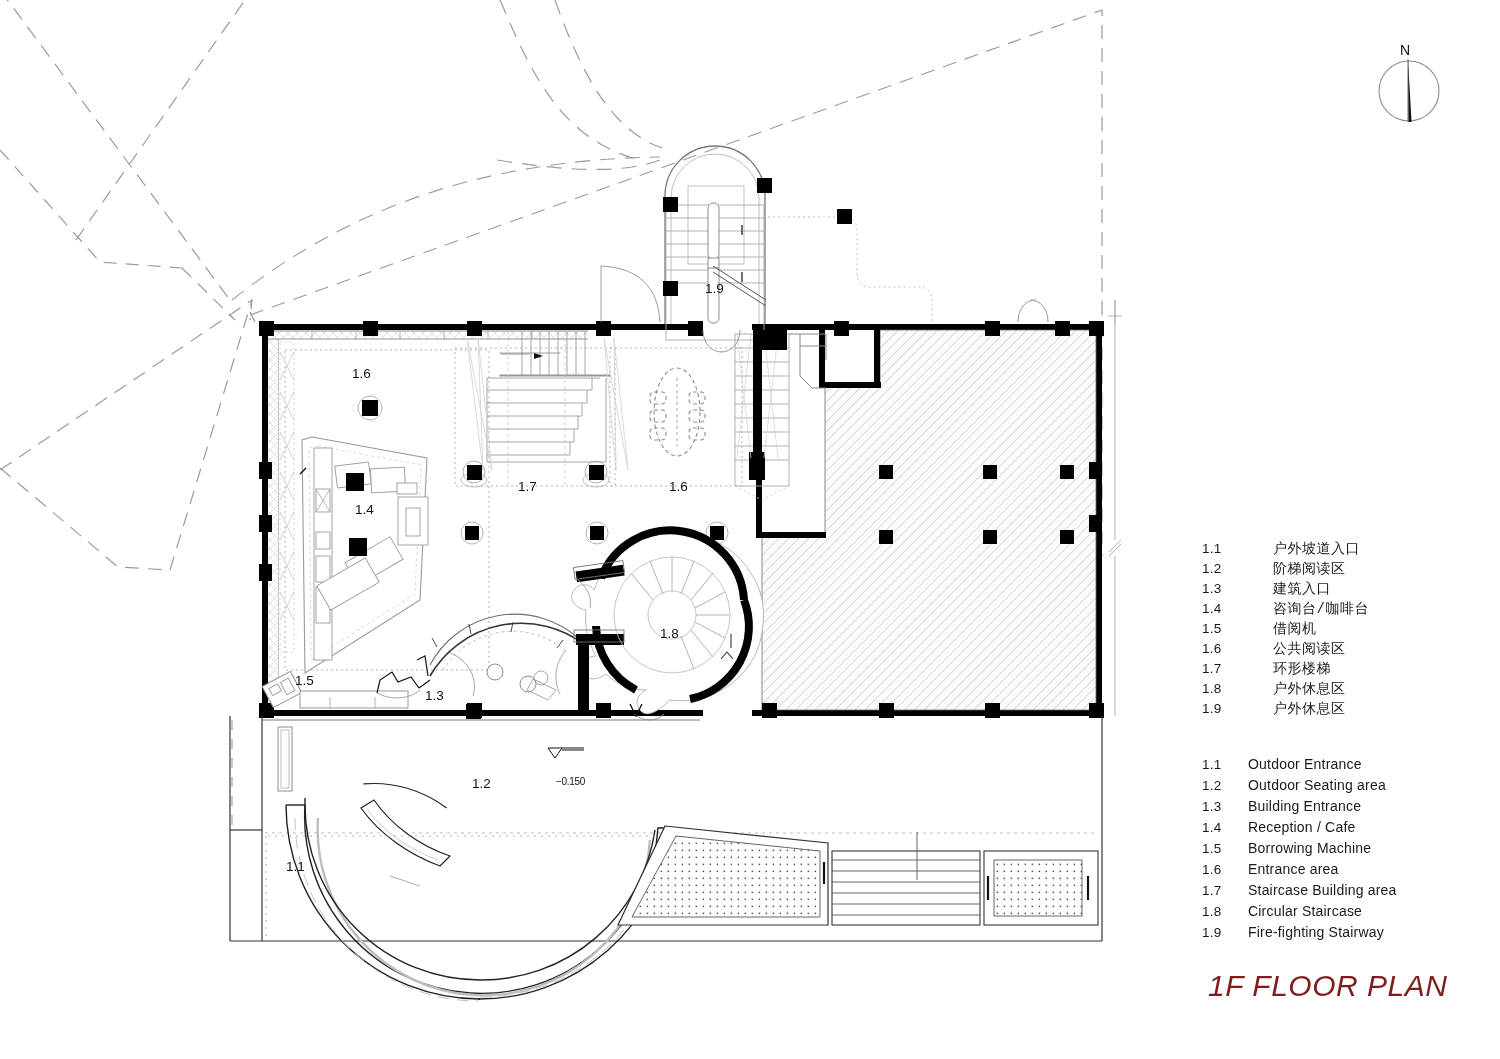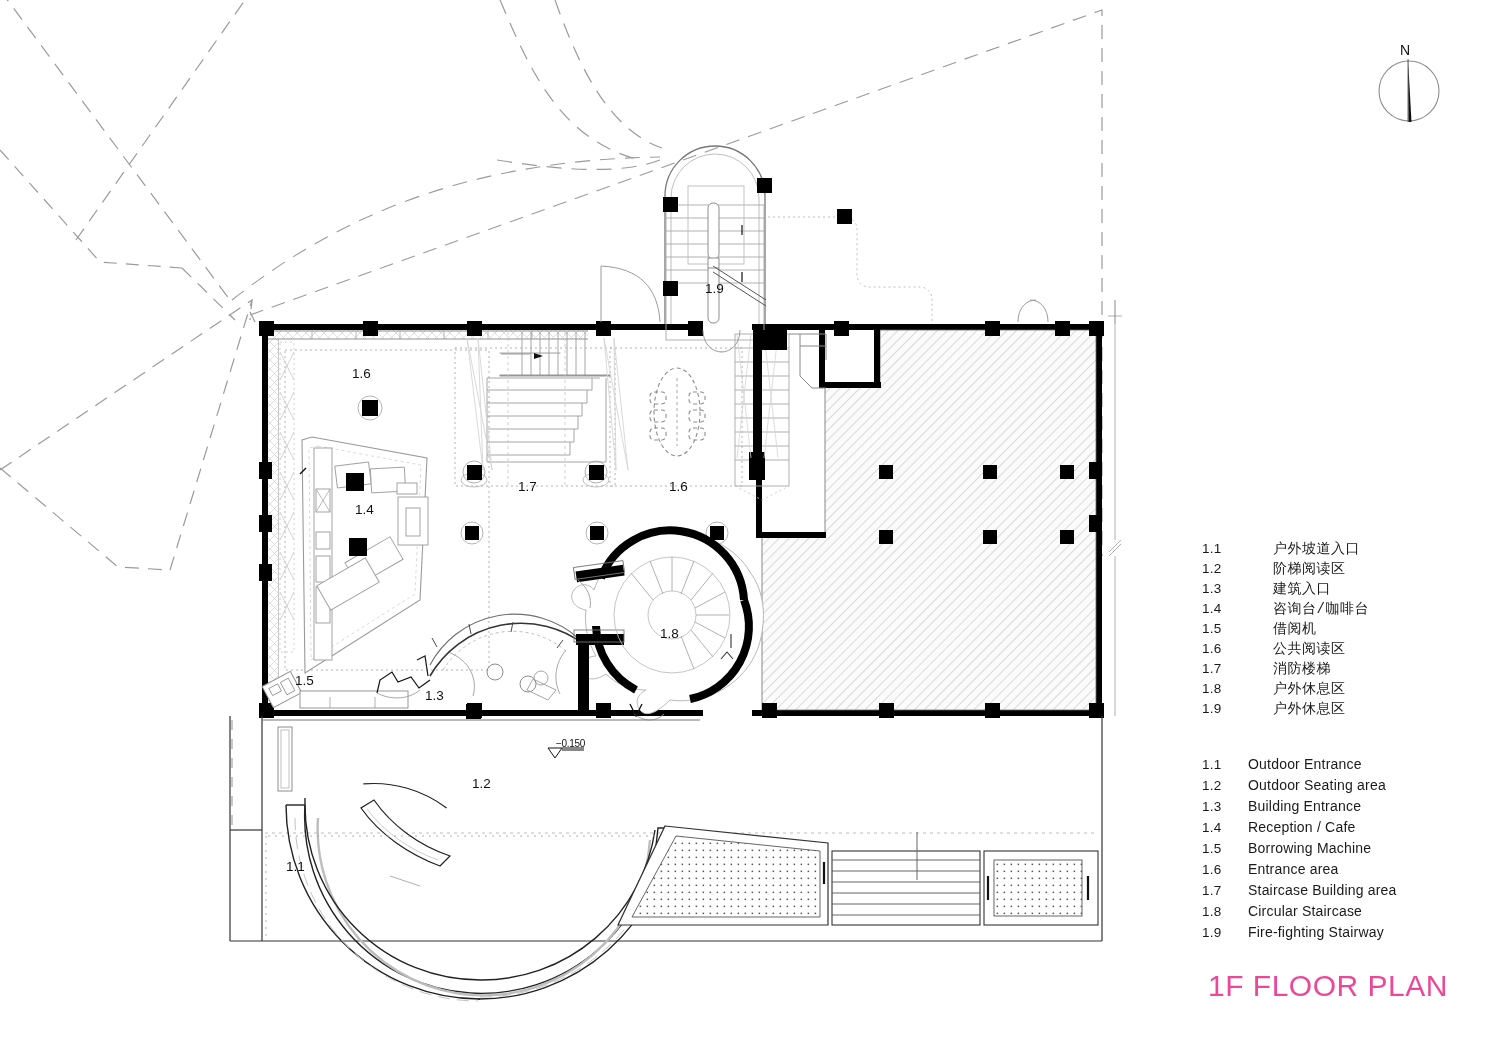--- a/index.html
+++ b/index.html
@@ -57,22 +57,23 @@
     font-size: 14px;
   }
 
   
   #plan-title {
     position: absolute;
     left: 1208px;
     top: 969px;
     font-size: 30px;
     letter-spacing: 0.5px;
-    color: #ec4899;
+    color: #7f1d1d;
     white-space: nowrap;
+    font-style: italic;
   }
 
   
   #north-arrow {
     position: absolute;
     left: 1378px;
     top: 44px;
     width: 62px;
     height: 84px;
   }
@@ -637,21 +638,21 @@
     <div class="room-label" style="left: 705px; top: 281px;">1.9</div>
     <div class="room-label" style="left: 352px; top: 366px;">1.6</div>
     <div class="room-label" style="left: 518px; top: 479px;">1.7</div>
     <div class="room-label" style="left: 669px; top: 479px;">1.6</div>
     <div class="room-label" style="left: 355px; top: 502px;">1.4</div>
     <div class="room-label" style="left: 660px; top: 626px;">1.8</div>
     <div class="room-label" style="left: 295px; top: 673px;">1.5</div>
     <div class="room-label" style="left: 425px; top: 688px;">1.3</div>
     <div class="room-label" style="left: 472px; top: 776px;">1.2</div>
     <div class="room-label" style="left: 286px; top: 859px;">1.1</div>
-    <div class="level-label" style="left: 556px; top: 738px;">−0.150</div>
+    <div class="level-label" style="left: 556px; top: 776px;">−0.150</div>
   </div>
 
 <svg id="north-arrow" viewBox="0 0 62 84" xmlns="http://www.w3.org/2000/svg">
   <circle cx="31" cy="47" r="30" fill="none" stroke="#8e8e8e" stroke-width="1.1"></circle>
   <polygon points="30,15 33.5,78 30.5,78" fill="#111"></polygon>
   <line x1="30" y1="15" x2="30" y2="78" stroke="#444" stroke-width="0.8"></line>
 </svg>
 <div id="north-letter">N</div>
 
 <div id="legend-cn" class="legend-block">
@@ -674,21 +675,21 @@
     <div class="legend-row">
       <span class="legend-num">1.5</span>
       <span class="legend-text">借阅机</span>
     </div>
     <div class="legend-row">
       <span class="legend-num">1.6</span>
       <span class="legend-text">公共阅读区</span>
     </div>
     <div class="legend-row">
       <span class="legend-num">1.7</span>
-      <span class="legend-text">消防楼梯</span>
+      <span class="legend-text">环形楼梯</span>
     </div>
     <div class="legend-row">
       <span class="legend-num">1.8</span>
       <span class="legend-text">户外休息区</span>
     </div>
     <div class="legend-row">
       <span class="legend-num">1.9</span>
       <span class="legend-text">户外休息区</span>
     </div>
   </div>

